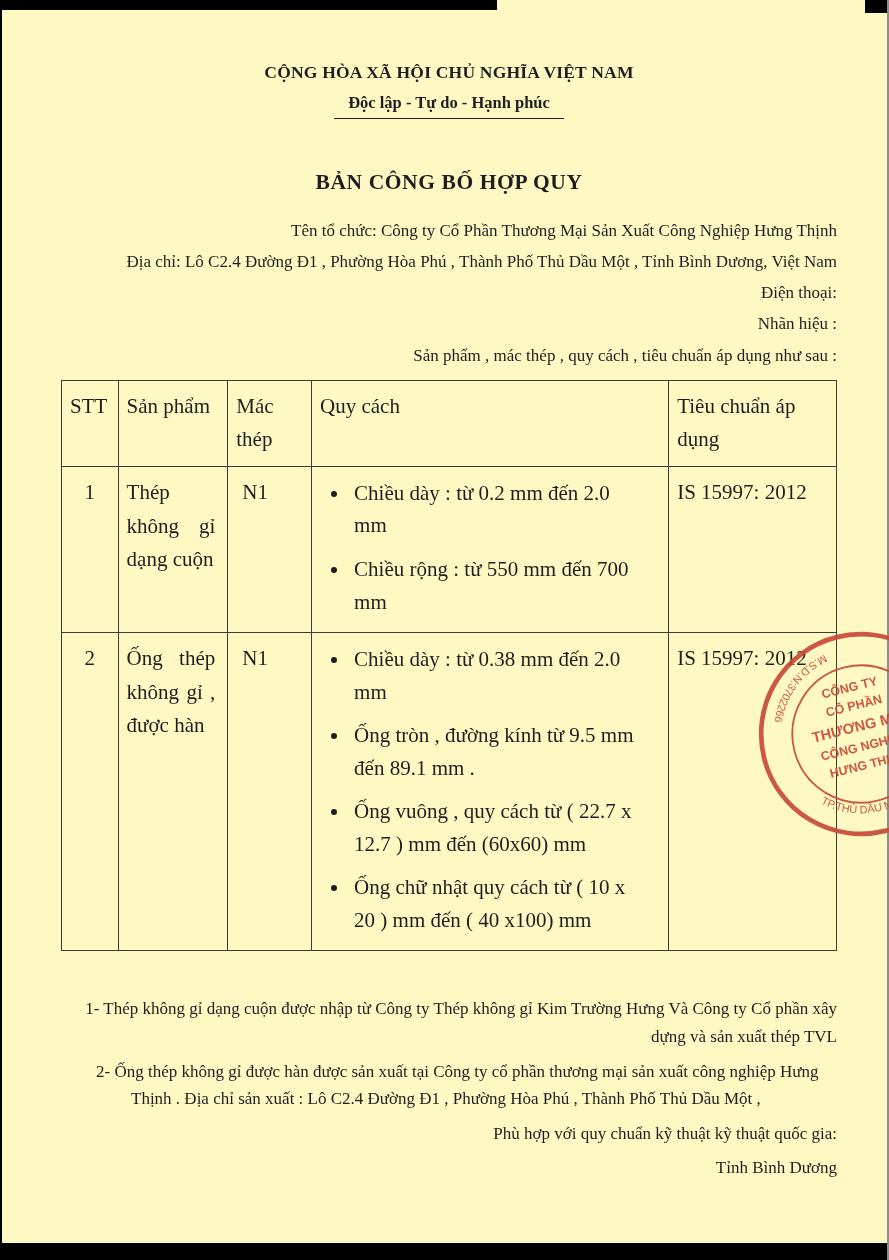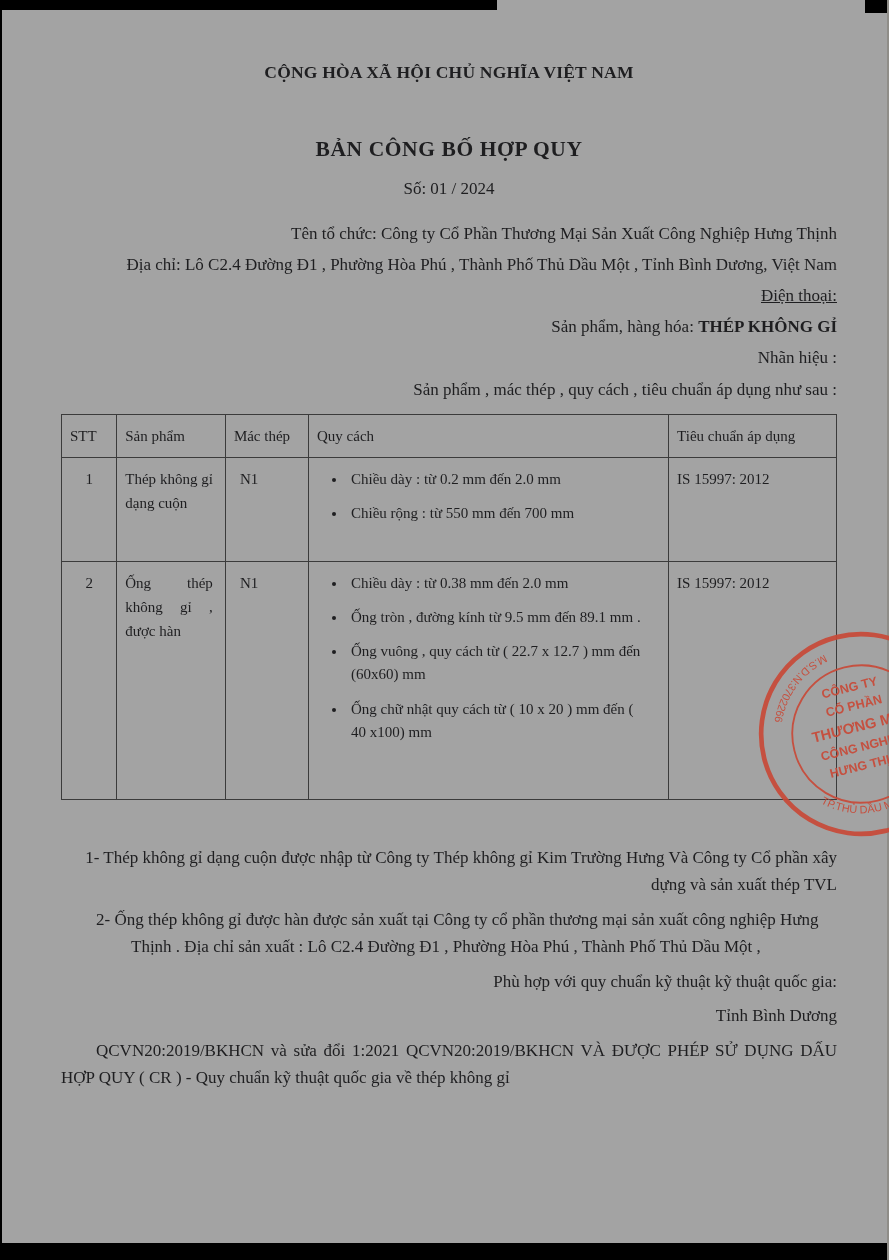--- a/index.html
+++ b/index.html
@@ -1,20 +1,20 @@
 <!DOCTYPE html>
 <html><head>
 <meta charset="utf-8">
 <style>
   * { margin:0; padding:0; box-sizing:border-box; }
   html,body { width:889px; height:1260px; }
   body { background:#d8d7d3; }
   .scan {
     position:relative; width:889px; height:1260px;
-    background:#a3a3a3; overflow:hidden;
+    background:#fef9c3; overflow:hidden;
     font-family:"Liberation Serif","DejaVu Serif",serif;
     color:#1e1e20;
   }
   
   .edge { position:absolute; background:#000; }
   #edge-top    { left:0; top:0; width:497px; height:10px; }
   #edge-corner { right:0; top:0; width:24px; height:13px; }
   #edge-left   { left:0; top:0; width:2px; height:1260px; }
   #edge-bottom { left:0; top:1243px; width:889px; height:17px; }
   #edge-right  { right:0; top:0; width:2px; height:1260px; background:#8f8d88; }
@@ -23,29 +23,29 @@
 
   .nat { text-align:center; font-weight:bold; }
   .nat-line1 { font-size:17.5px; letter-spacing:.2px; }
   .motto { display:inline-block; font-size:16.5px; margin-top:4px; padding:0 14px 2px; border-bottom:1.6px solid #1e1e20; }
 
   .title { text-align:center; font-size:21.5px; font-weight:bold; letter-spacing:.6px; margin-top:46px; }
   .doc-number { text-align:center; font-size:17px; margin-top:9px; }
 
   .info { margin-top:17px; }
   .info p { margin:0 0 4px 0;text-align:right; }
-  .p-phone { margin-top:6px;text-decoration:underline; }
+  .p-phone { margin-top:6px; }
   .p-product { margin-top:9px; padding-left:4px; }
   .p-brand { margin-top:5px; padding-left:4px; }
   .p-intro { margin-top:7px; padding-left:4px; }
 
   table.spec { border-collapse:collapse; width:100%; margin-top:11px; }
   .spec th, .spec td {
     border:1.2px solid #3b3b3b; padding:9px 8px;
-    vertical-align:top; text-align:left; font-weight:normal; font-size:15px;
+    vertical-align:top; text-align:left; font-weight:normal; font-size:21px;
   }
   .spec th { height:40px; }
   .col-stt { width:57px; text-align:center; }
   .col-sp  { width:116px; }
   .col-mac { width:89px; }
   .col-qc  { width:396px; }
   .col-tc  { width:184px; }
   td.cell-stt { text-align:center; }
   td.cell-sp  { text-align:justify; padding-right:12px; }
   td.cell-mac { padding-left:14px; }
@@ -77,30 +77,29 @@
   <div class="edge" id="edge-top"></div>
   <div class="edge" id="edge-corner"></div>
   <div class="edge" id="edge-left"></div>
   <div class="edge" id="edge-bottom"></div>
   <div class="edge" id="edge-right"></div>
 
   <div class="doc">
 
     <div class="nat">
       <div class="nat-line1">CỘNG HÒA XÃ HỘI CHỦ NGHĨA VIỆT NAM</div>
+      <div><span class="motto">Độc lập - Tự do - Hạnh phúc</span></div>
     </div>
 
     <div class="title">BẢN CÔNG BỐ HỢP QUY</div>
-    <div class="doc-number">Số: 01 / 2024</div>
 
     <div class="info">
       <p>Tên tổ chức: Công ty Cổ Phần Thương Mại Sản Xuất Công Nghiệp Hưng Thịnh</p>
       <p>Địa chỉ: Lô C2.4 Đường Đ1 , Phường Hòa Phú , Thành Phố Thủ Dầu Một , Tỉnh Bình Dương, Việt Nam</p>
       <p class="p-phone">Điện thoại:</p>
-      <p class="p-product"><span>Sản phẩm, hàng hóa: </span><b>THÉP KHÔNG GỈ</b></p>
       <p class="p-brand">Nhãn hiệu :</p>
       <p class="p-intro">Sản phẩm , mác thép , quy cách , tiêu chuẩn áp dụng như sau :</p>
     </div>
 
     <table class="spec">
       <thead>
         <tr>
           <th class="col-stt">STT</th>
           <th class="col-sp">Sản phẩm</th>
           <th class="col-mac">Mác thép</th>
@@ -136,21 +135,20 @@
           <td>IS 15997: 2012</td>
         </tr>
       </tbody>
     </table>
 
     <div class="notes">
       <p class="n-ml">1- Thép không gỉ dạng cuộn được nhập từ Công ty Thép không gỉ Kim Trường Hưng Và Công ty Cổ phần xây dựng và sản xuất thép TVL</p>
       <p class="n-hang">2- Ống thép không gỉ được hàn được sản xuất tại Công ty cổ phần thương mại sản xuất công nghiệp Hưng Thịnh . Địa chỉ sản xuất : Lô C2.4 Đường Đ1 , Phường Hòa Phú , Thành Phố Thủ Dầu Một ,</p>
       <p class="n-ml">Phù hợp với quy chuẩn kỹ thuật kỹ thuật quốc gia:</p>
       <p class="n-ml">Tỉnh Bình Dương</p>
-      <p class="n-final">QCVN20:2019/BKHCN và sửa đổi 1:2021 QCVN20:2019/BKHCN VÀ ĐƯỢC PHÉP SỬ DỤNG DẤU HỢP QUY ( CR ) - Quy chuẩn kỹ thuật quốc gia về thép không gỉ</p>
     </div>
 
   </div>
 
   <div class="stamp-wrap">
     <svg viewBox="0 0 200 200">
       <circle cx="100" cy="100" r="96" fill="none" stroke="#c84a38" stroke-width="4.5"></circle>
       <circle cx="100" cy="100" r="66" fill="none" stroke="#c84a38" stroke-width="1.8"></circle>
       <defs>
         <path id="arcL" d="M 100 16 A 84 84 0 0 0 100 184"></path>

